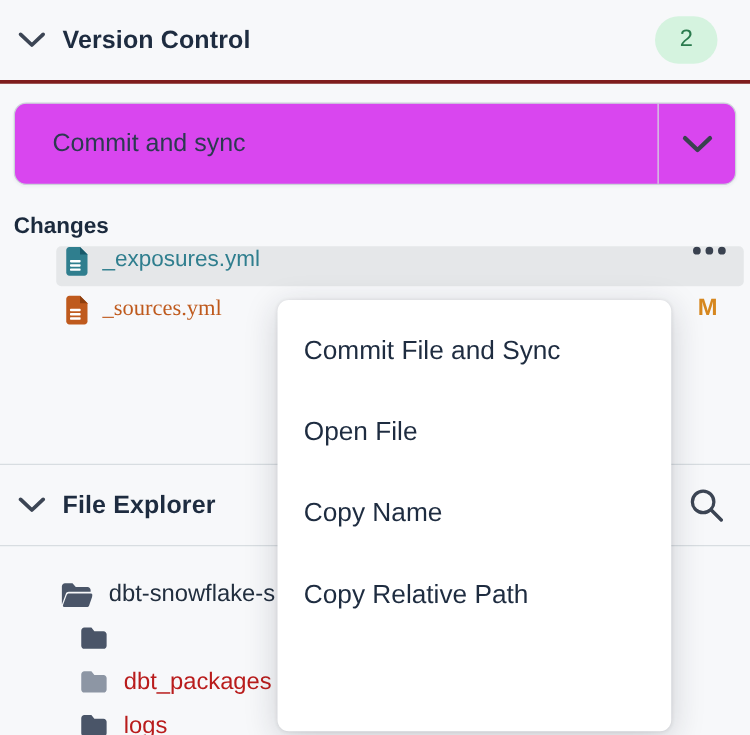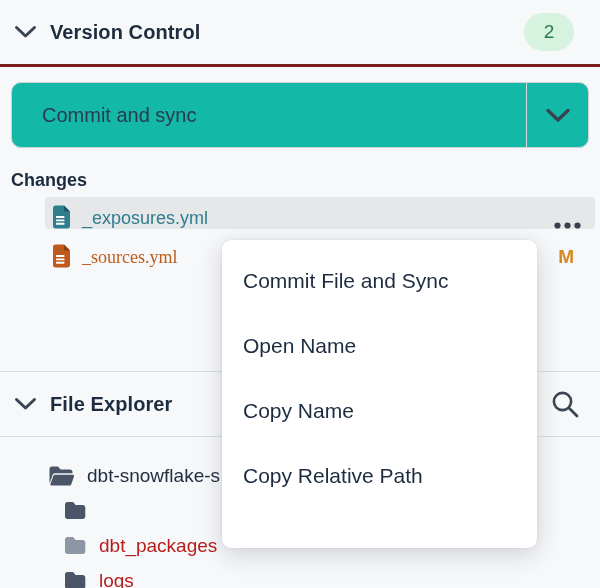--- a/index.html
+++ b/index.html
@@ -13,30 +13,30 @@
     border-bottom:3px solid #7f1d1d;
   }
   .chev-icon { width:23px; height:14px; flex:0 0 auto; }
   .section-title { font-size:20px; font-weight:700; margin-left:13px; color:#1e2c40; letter-spacing:.1px; }
   .badge {
     margin-left:auto; margin-right:12px; background:#d5f3df; color:#2a7a4d;
     min-width:50px; height:38px; border-radius:19px; display:flex;
     align-items:center; justify-content:center; font-size:19px;
   }
   .commit-select {
-    margin:15px 11px 0; height:66px; background:#14b8a6;
+    margin:15px 11px 0; height:66px; background:#d946ef;
     border:1px solid #ccd3d9; border-radius:10px; display:flex; align-items:stretch;
     box-shadow:0 1px 2px rgba(30,44,64,.04);
   }
   .commit-select .value { flex:1; display:flex; align-items:center; padding-left:30px; font-size:20px; color:#2c3a50; }
   .commit-select .caret-box { width:62px; border-left:1px solid #d4d9de; display:flex; align-items:center; justify-content:center; }
   .changes-label { margin:22px 0 0 11px; font-size:18px; font-weight:700; color:#1b2a3d; }
   .file-row {
     height:32px; margin-left:45px; margin-right:5px; border-radius:4px;
-    display:flex; align-items:flex-end; padding-left:7px;
+    display:flex; align-items:flex-start; padding-left:7px;
   }
   .file-row.selected { background:#e5e7e9; margin-top:6px; }
   .file-row.plain { margin-top:7px; }
   .doc-icon { width:19px; height:24px; flex:0 0 auto; }
   .file-name { margin-left:11px; font-size:18px; }
   .file-name.teal { color:#2f7e8e; }
   .file-name.orange { color:#bf5a1d;font-family:Liberation Serif, serif; }
   .row-right { margin-left:auto; display:flex; align-items:center; }
   .ellipsis-icon { margin-right:14px; width:27px; height:7px; }
   .m-flag { margin-right:21px; color:#d6871f; font-weight:700; font-size:19px; }
@@ -45,21 +45,21 @@
     display:flex; align-items:center; padding:0 14px;
   }
   .search-icon { margin-left:auto; margin-right:6px; width:30px; height:30px; }
   .tree { padding-top:21px; }
   .tree-row { height:35px; display:flex; align-items:center; font-size:19px; color:#222f3f; }
   .tree-row.root { padding-left:48px; }
   .tree-row.child { padding-left:64px; }
   .tree-row .t-icon { flex:0 0 auto; margin-right:13px; }
   .tree-row.muted .t-name { color:#b91c1c; }
   .context-menu {
-    position:absolute; left:222px; top:240px; width:315px; height:308px;
+    position:absolute; left:222px; top:240px; width:315px; height:345px;
     background:#ffffff; border-radius:9px; z-index:10; padding-top:8px;
     box-shadow:0 6px 26px rgba(25,35,50,.18), 0 0 3px rgba(25,35,50,.10);
   }
   .menu-item {
     height:65px; display:flex; align-items:center; padding-left:21px;
     font-size:21px; color:#1e2c40; cursor:pointer;
   }
 </style>
 </head>
 <body>
@@ -148,16 +148,16 @@
   <div class="tree-row child muted">
     <svg class="t-icon" width="22" height="19" viewBox="0 0 22 19">
       <path d="M1 3.5 C1 2.1 2.1 1 3.5 1 h5.6 l2.4 2.9 H18.8 c1.4 0 2.5 1.1 2.5 2.5 V15.5 c0 1.4-1.1 2.5-2.5 2.5 H3.5 C2.1 18 1 16.9 1 15.5 Z" fill="#4a5568"></path>
     </svg>
     <span class="t-name">logs</span>
   </div>
 </div>
 
 <div class="context-menu">
   <div class="menu-item">Commit File and Sync</div>
-  <div class="menu-item">Open Name</div>
+  <div class="menu-item">Open File</div>
   <div class="menu-item">Copy Name</div>
   <div class="menu-item">Copy Relative Path</div>
 </div>
 
 </body></html>

